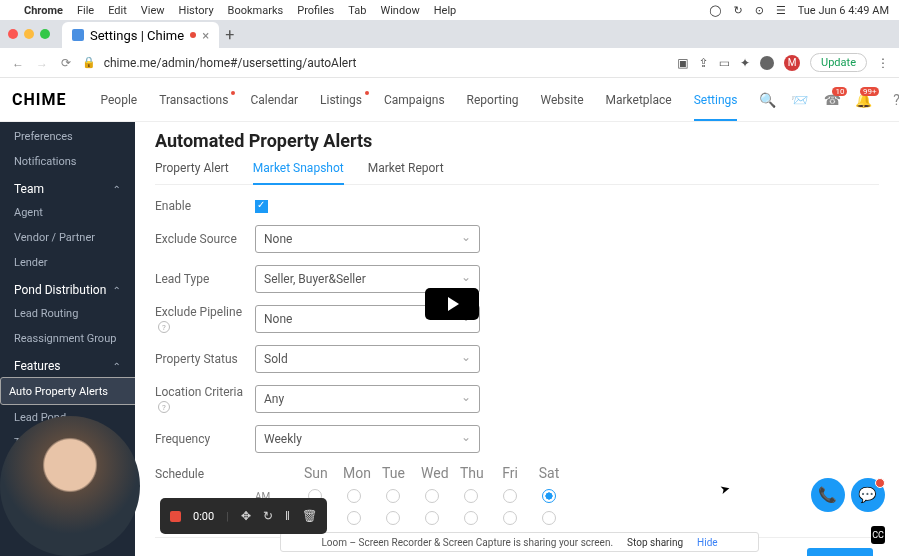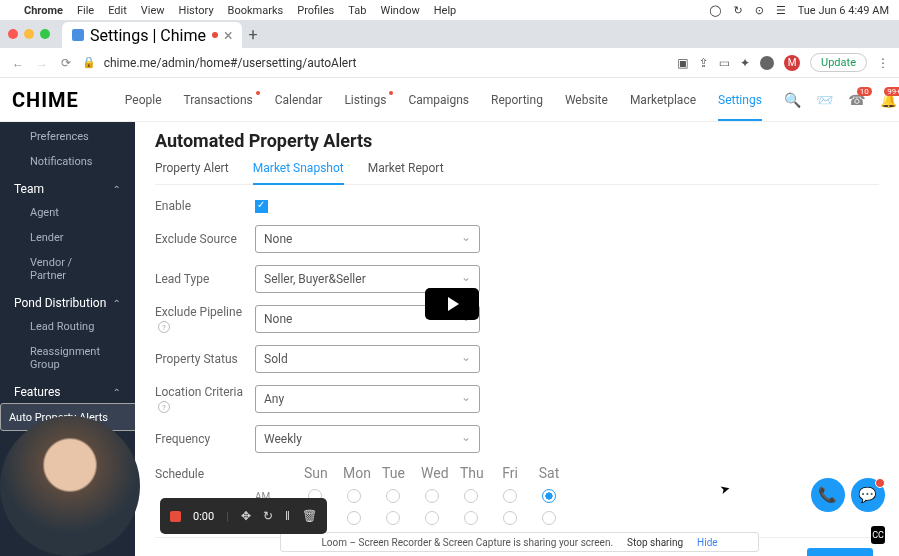--- a/index.html
+++ b/index.html
@@ -4,43 +4,43 @@
 <style>
 *{margin:0;padding:0;box-sizing:border-box;font-family:-apple-system,BlinkMacSystemFont,"Segoe UI",Roboto,sans-serif}
 body{width:899px;height:556px;overflow:hidden;background:#fff;position:relative}
 .mac-menu{height:20px;background:#fff;display:flex;align-items:center;padding:0 10px;font-size:11px;color:#333;gap:14px;filter:blur(.5px)}
 .mac-menu .right{margin-left:auto;display:flex;gap:12px;align-items:center}
 .mac-menu .apple{font-size:13px}
 .tabbar{height:28px;background:#dee1e6;display:flex;align-items:center;padding-left:8px}
 .traffic{display:flex;gap:6px;margin-right:12px}
 .traffic span{width:10px;height:10px;border-radius:50%}
 .t-red{background:#fc5753}.t-yel{background:#fdbc40}.t-grn{background:#33c748}
-.tab{background:#fff;height:26px;display:flex;align-items:center;padding:0 10px;border-radius:6px 6px 0 0;font-size:16px;gap:6px;margin-top:2px}
+.tab{background:#fff;height:26px;display:flex;align-items:center;padding:0 10px;border-radius:6px 6px 0 0;font-size:13px;gap:6px;margin-top:2px}
 .tab .fav{width:12px;height:12px;background:#4a90e2;border-radius:2px}
 .newtab{margin-left:6px;font-size:16px;color:#555}
 .addr{height:30px;background:#fff;border-bottom:1px solid #e5e5e5;display:flex;align-items:center;padding:0 10px;gap:8px;font-size:12px;color:#555}
 .addr .navbtn{width:16px;text-align:center;color:#888}
 .addr .lock{font-size:11px}
 .addr .url{flex:1;color:#333}
 .addr .right{display:flex;gap:10px;align-items:center}
 .addr .ext{width:14px;height:14px;background:#666;border-radius:50%}
 .addr .m-badge{width:16px;height:16px;background:#d23b3b;color:#fff;border-radius:50%;font-size:10px;display:flex;align-items:center;justify-content:center}
 .addr .update{border:1px solid #ccc;border-radius:12px;padding:2px 10px;font-size:11px;color:#18a058}
 .app-nav{height:44px;border-bottom:1px solid #eee;display:flex;align-items:center;padding:0 12px;gap:22px}
-.logo{font-weight:700;font-size:20px;letter-spacing:1px;margin-right:24px}
+.logo{font-weight:700;font-size:16px;letter-spacing:1px;margin-right:12px}
 .nav-link{font-size:12px;color:#555;position:relative}
 .nav-link.dot::after{content:"";position:absolute;top:-2px;right:-7px;width:4px;height:4px;background:#e74c3c;border-radius:50%}
 .nav-link.active{color:#1b9af7}
 .nav-link.active::before{content:"";position:absolute;bottom:-14px;left:0;right:0;height:2px;background:#1b9af7}
 .nav-icons{margin-left:auto;display:flex;gap:14px;align-items:center}
 .nav-icons .ic{width:18px;height:18px;display:flex;align-items:center;justify-content:center;color:#888;font-size:14px;position:relative}
 .nav-icons .badge{position:absolute;top:-4px;right:-6px;background:#e74c3c;color:#fff;font-size:8px;border-radius:7px;padding:0 3px;min-width:12px;text-align:center}
 .body{display:flex;height:434px}
 .sidebar{width:135px;background:#1f2937;color:#a9b3c1;font-size:11px;overflow:hidden;padding-top:2px}
-.sb-item{padding:6px 30px;cursor:pointer}
+.sb-item{padding:6px 14px;cursor:pointer}
 .sb-item.sel{background:#374151;color:#fff}
 .sb-sec{padding:8px 14px 4px;font-size:12px;color:#fff;display:flex;justify-content:space-between;align-items:center}
 .sb-sec .chev{font-size:10px;color:#a9b3c1}
 .content{flex:1;padding:8px 20px 0 20px;position:relative}
 .page-title{font-size:18px;font-weight:700;color:#222;margin-bottom:10px}
 .subtabs{display:flex;gap:24px;border-bottom:1px solid #eee;margin-bottom:14px}
 .subtab{font-size:12px;color:#555;padding-bottom:8px;cursor:pointer}
 .subtab.active{color:#1b9af7;border-bottom:2px solid #1b9af7;margin-bottom:-1px}
 .form{font-size:12px;color:#444}
 .row{display:flex;align-items:center;margin-bottom:12px}
@@ -158,22 +158,22 @@
 
 <div class="body">
   <div class="sidebar">
     <div class="sb-item">Preferences</div>
     <div class="sb-item">Notifications</div>
     <div class="sb-sec">
         <span>Team</span>
         <span class="chev">⌃</span>
       </div>
     <div class="sb-item">Agent</div>
+    <div class="sb-item">Vendor / Partner</div>
     <div class="sb-item">Lender</div>
-    <div class="sb-item">Vendor / Partner</div>
     <div class="sb-sec">
         <span>Pond Distribution</span>
         <span class="chev">⌃</span>
       </div>
     <div class="sb-item">Lead Routing</div>
     <div class="sb-item">Reassignment Group</div>
     <div class="sb-sec">
         <span>Features</span>
         <span class="chev">⌃</span>
       </div>

